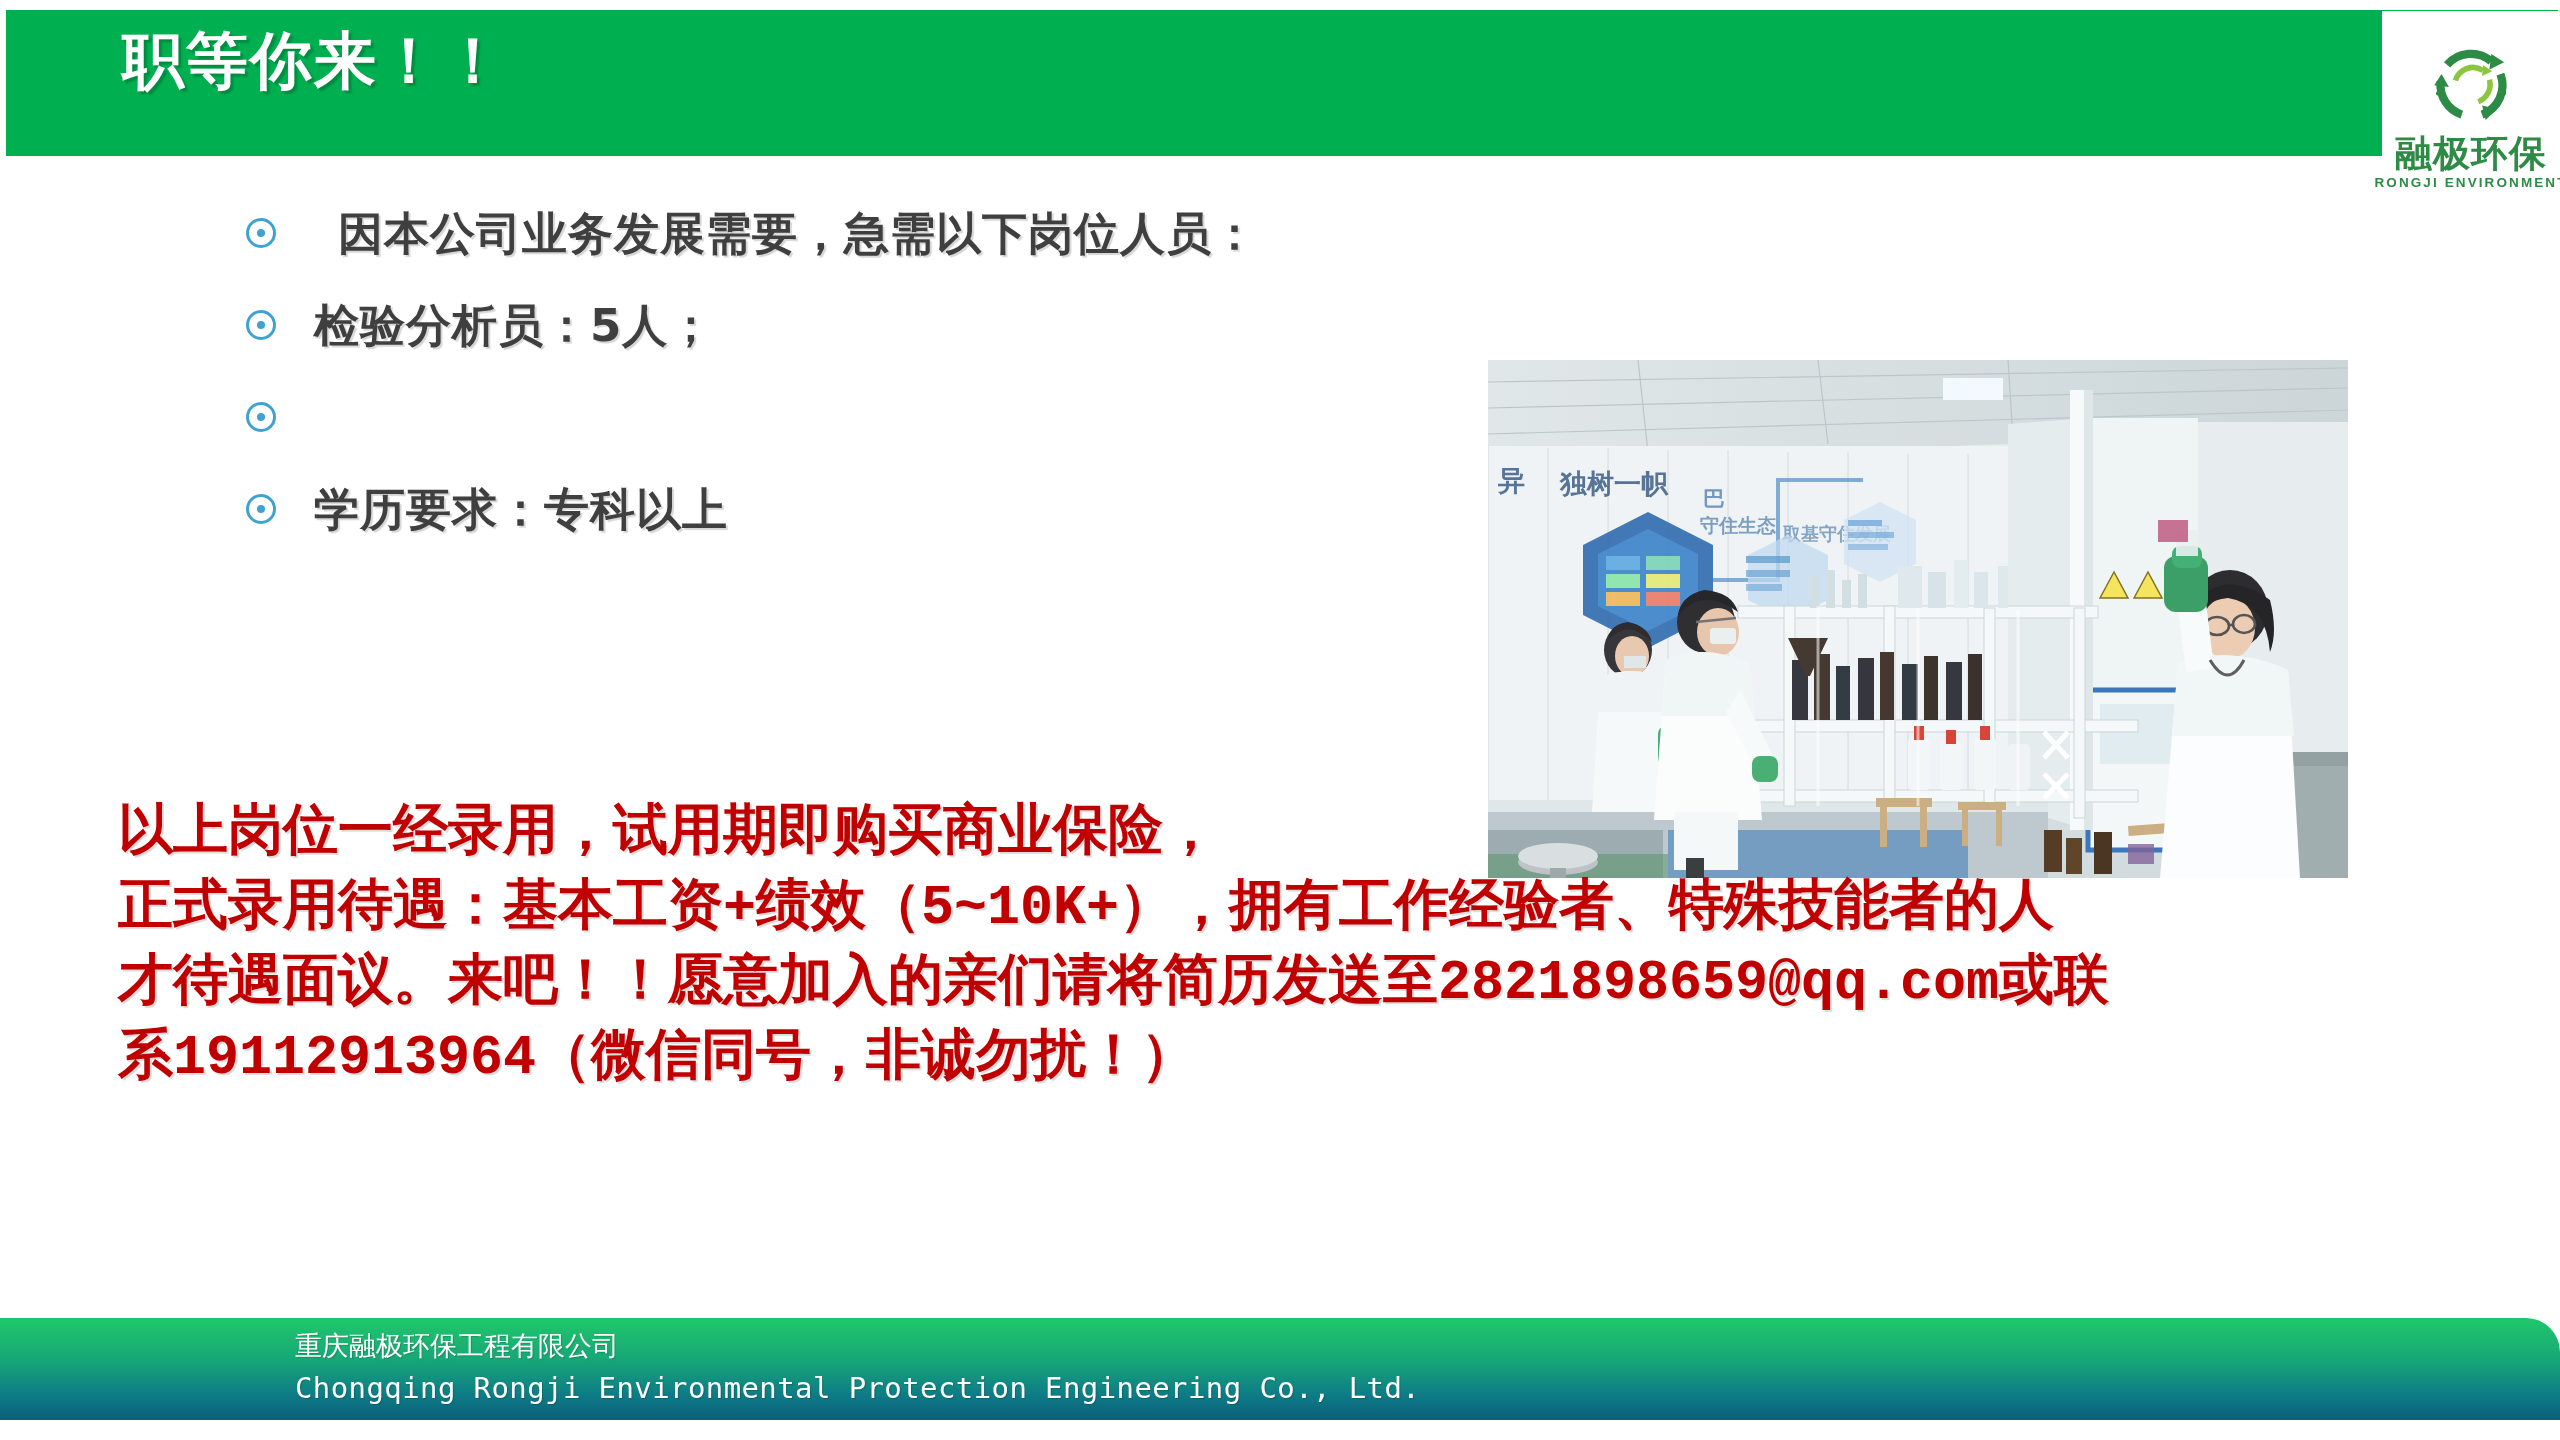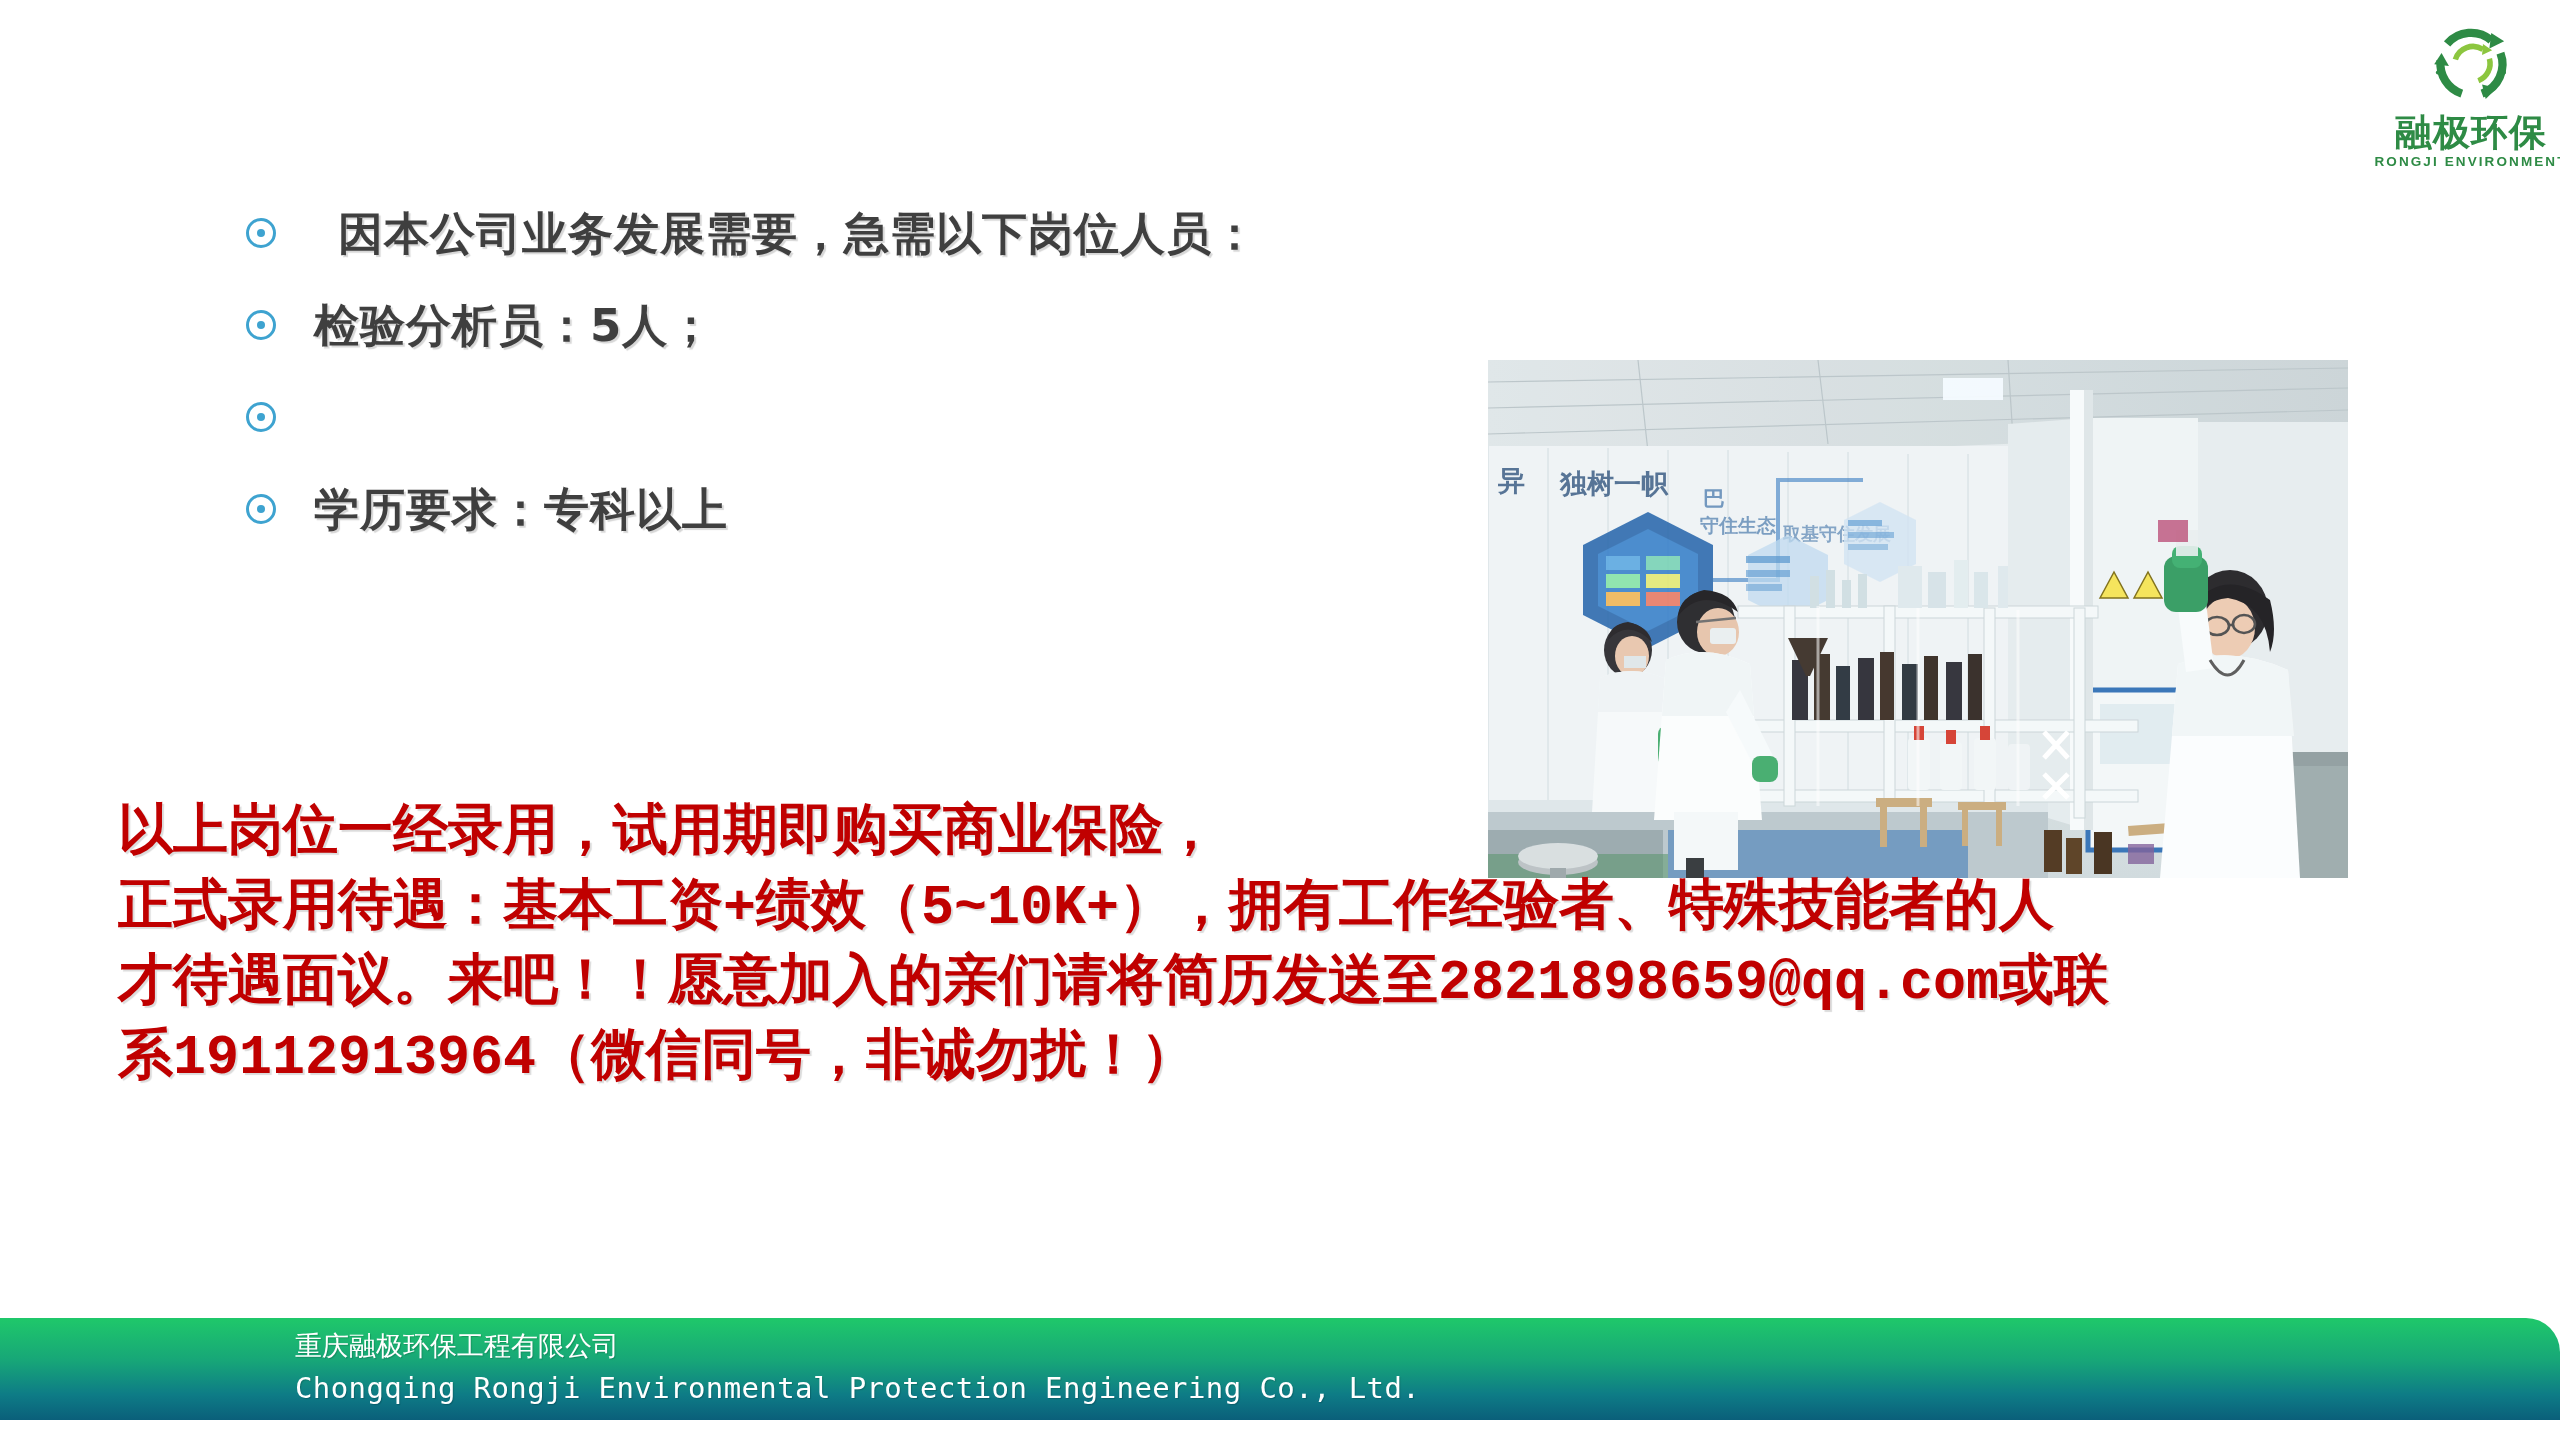--- a/index.html
+++ b/index.html
@@ -50,21 +50,21 @@
   .logo-box {
     position: absolute;
     left: 2382px;
     top: 11px;
     width: 178px;
     height: 178px;
     background: #ffffff;
     display: flex;
     flex-direction: column;
     align-items: center;
-    justify-content: flex-start;
+    justify-content: flex-end;
     padding-top: 9px;
     box-sizing: border-box;
   }
   .logo-mark {
     width: 92px;
     height: 92px;
     position: relative;
     flex: none;
   }
   .logo-cn {
@@ -197,20 +197,23 @@
     letter-spacing: 0.4px;
     font-family: "DejaVu Sans Mono", "Liberation Mono", monospace;
     text-shadow: 1px 1px 1px rgba(0,0,0,0.18);
   }
 </style>
 </head>
 <body>
 
 <div class="slide">
 
+  <div class="header-banner">
+    <div class="header-title">职等你来！！</div>
+  </div>
 
   <div class="logo-box">
     <div class="logo-mark">
       <svg viewBox="0 0 100 100" xmlns="http://www.w3.org/2000/svg">
 
         <g fill="none" stroke="#2E8B45" stroke-width="9" stroke-linecap="butt">
           <path d="M 24 26 A 34 34 0 0 1 72 22"></path>
           <path d="M 82 36 A 34 34 0 0 1 62 80"></path>
           <path d="M 40 80 A 34 34 0 0 1 17 44"></path>
         </g>

